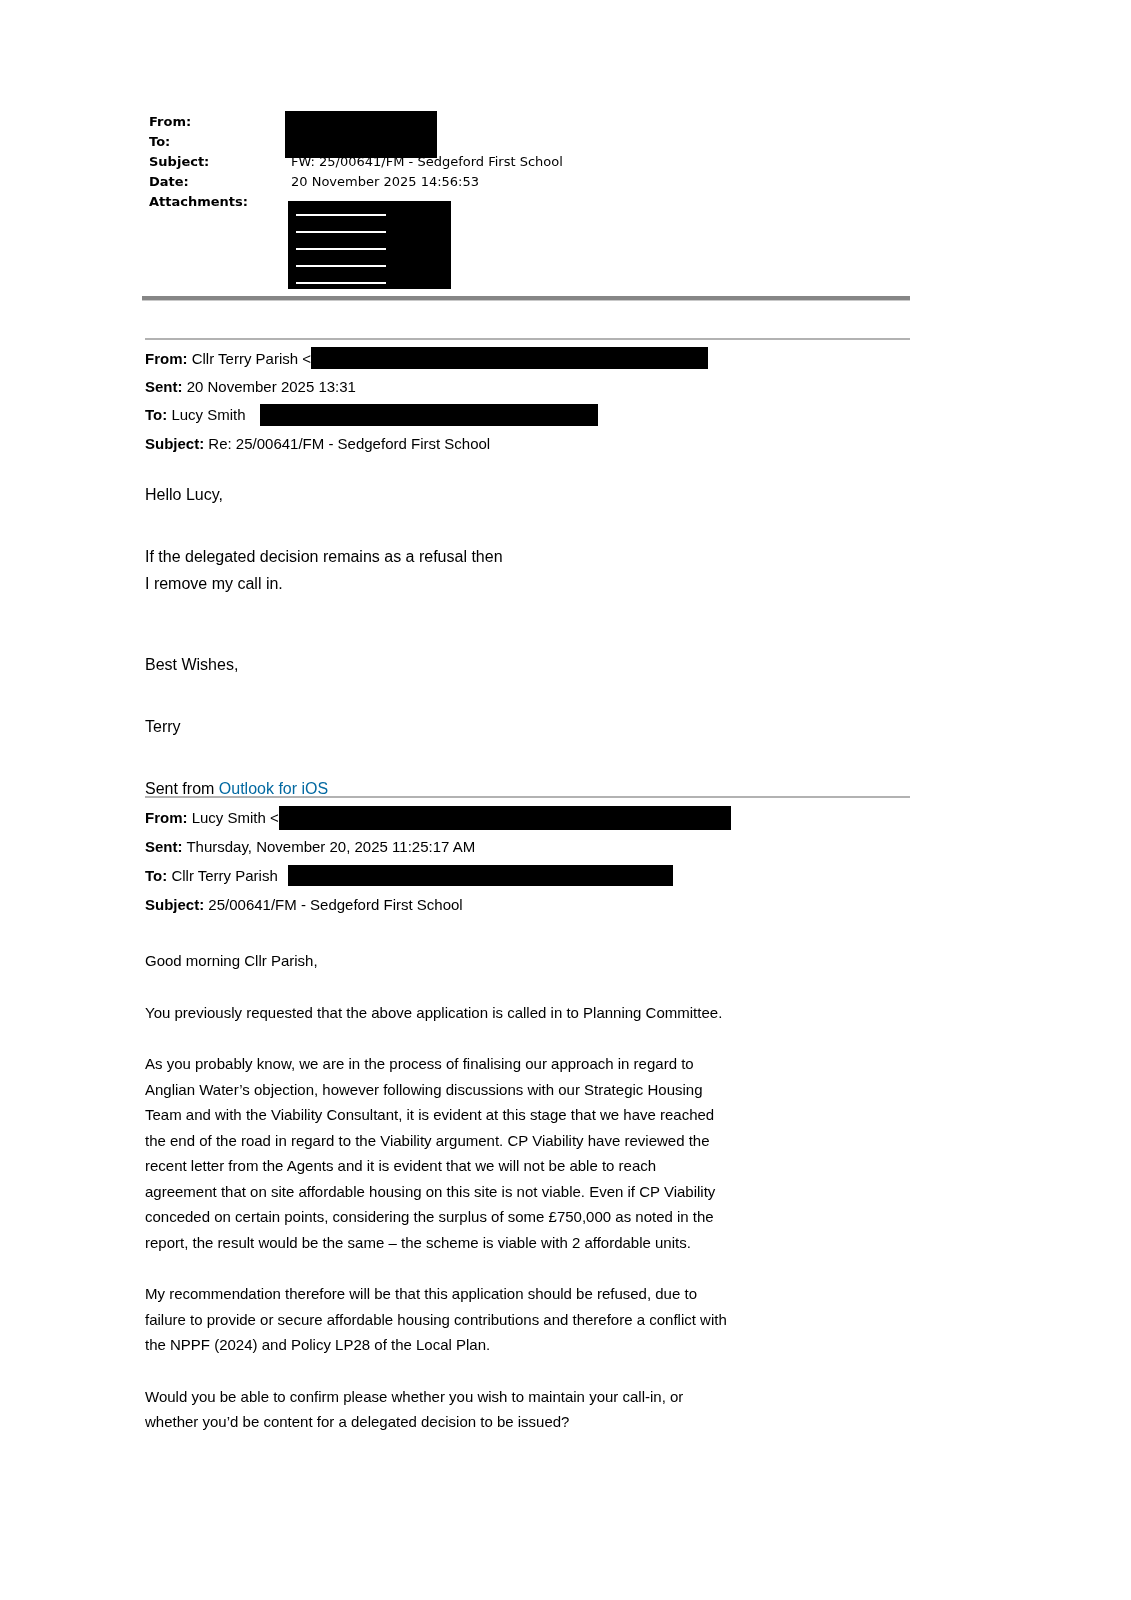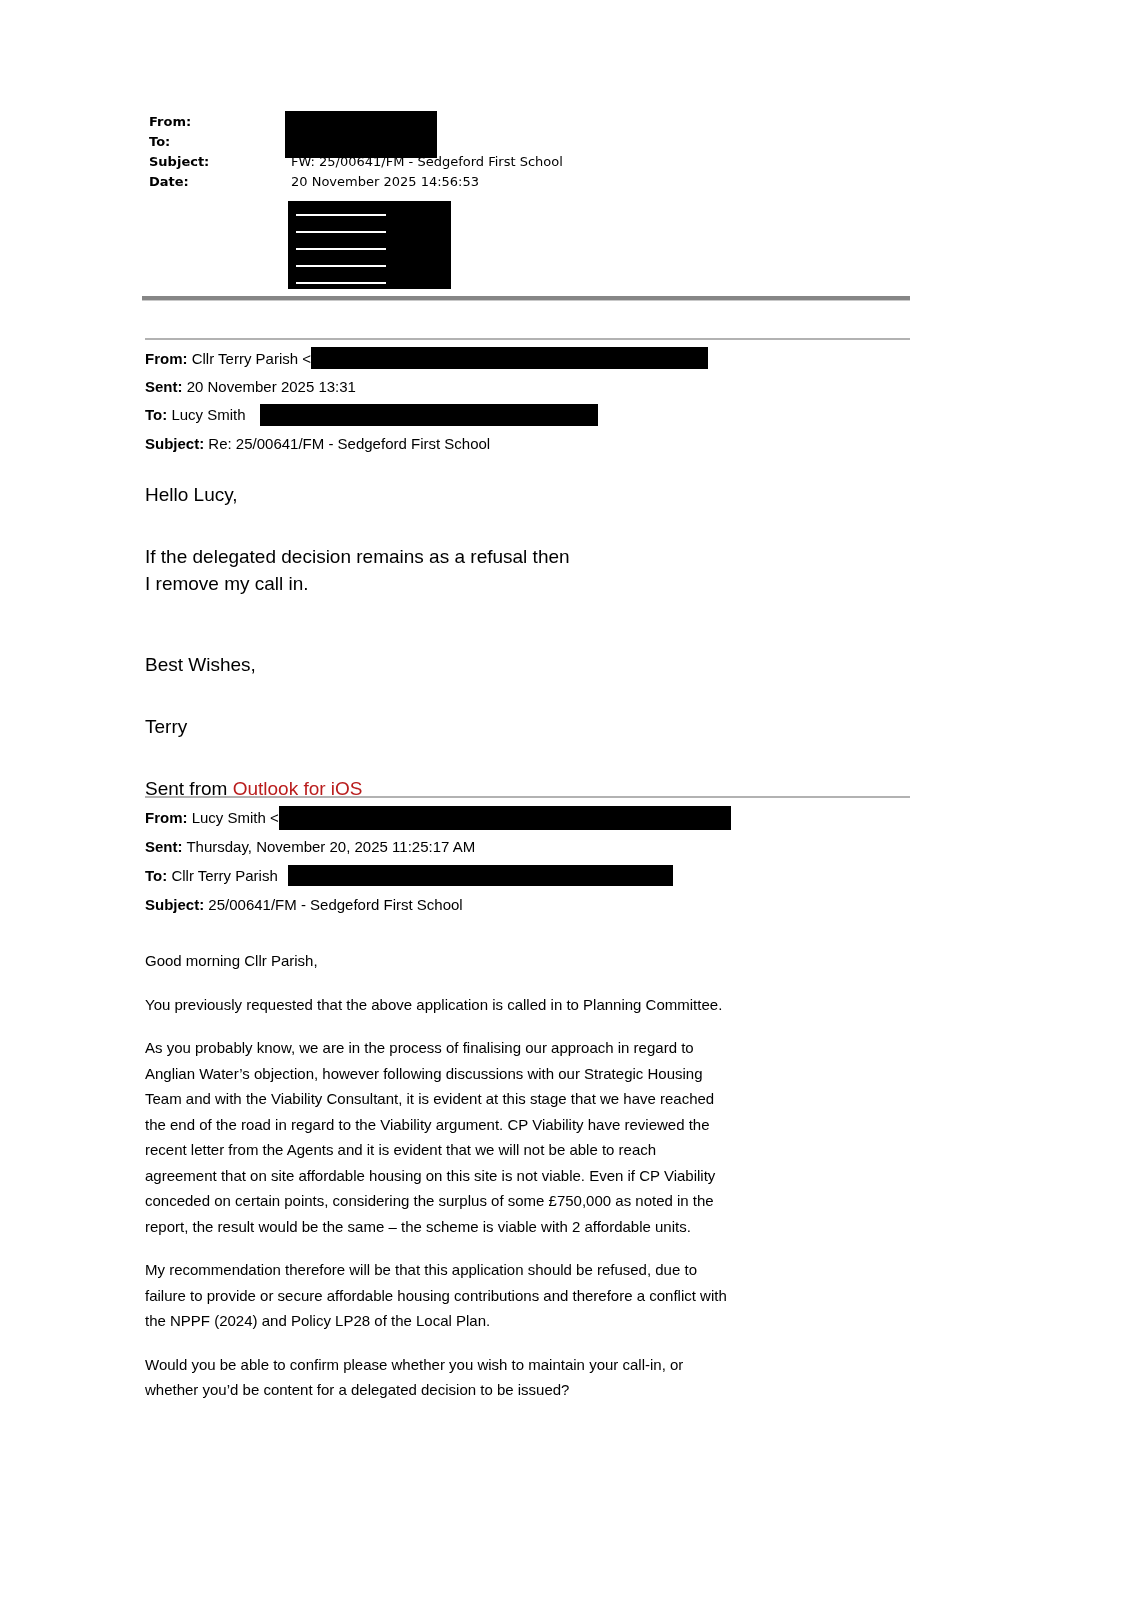--- a/index.html
+++ b/index.html
@@ -41,28 +41,28 @@
   #email1-header .eh-row{height:28.4px;}
   #email2-header .eh-row{height:29px;}
   .eh-label{font-weight:bold;}
 
   #red-e1-from{width:397px;height:22px;}
   #red-e1-to{width:338px;height:22px;margin-left:14px;}
   #red-e2-from{width:452px;height:24px;}
   #red-e2-to{width:385px;height:21px;margin-left:10px;}
 
   
-  #email1-body{left:145px;top:481px;width:870px;font-size:19px;line-height:27px;}
+  #email1-body{left:145px;top:481px;width:870px;font-size:16px;line-height:27px;}
   #email2-body{left:145px;top:948px;width:880px;font-size:15px;line-height:25.5px;}
   .para{white-space:pre-line;}
   .mt1{margin-top:35px;}
   .mt2{margin-top:54px;}
-  .pgap{margin-top:18px;}
+  .pgap{margin-top:26px;}
 
-  a.link{color:#b91c1c;text-decoration:underline;cursor:pointer;}
+  a.link{color:#0369a1;cursor:pointer;}
 </style>
 </head>
 <body>
 
 <div id="page">
 
   <div id="top-header" class="abs">
     <div class="th-row">
       <span class="th-label">From:</span>
       <span class="th-value"></span>
@@ -71,20 +71,23 @@
       <span class="th-label">To:</span>
       <span class="th-value"></span>
     </div>
     <div class="th-row">
       <span class="th-label">Subject:</span>
       <span class="th-value">FW: 25/00641/FM - Sedgeford First School</span>
     </div>
     <div class="th-row">
       <span class="th-label">Date:</span>
       <span class="th-value">20 November 2025 14:56:53</span>
+    </div>
+    <div class="th-row">
+      <span class="th-label">Attachments:</span>
     </div>
   </div>
 
   <div id="redaction-fromto" class="abs"></div>
 
   <div id="redaction-attachments" class="abs">
     <div class="attach-line" style="top:13px"></div>
     <div class="attach-line" style="top:30px"></div>
     <div class="attach-line" style="top:47px"></div>
     <div class="attach-line" style="top:64px"></div>

